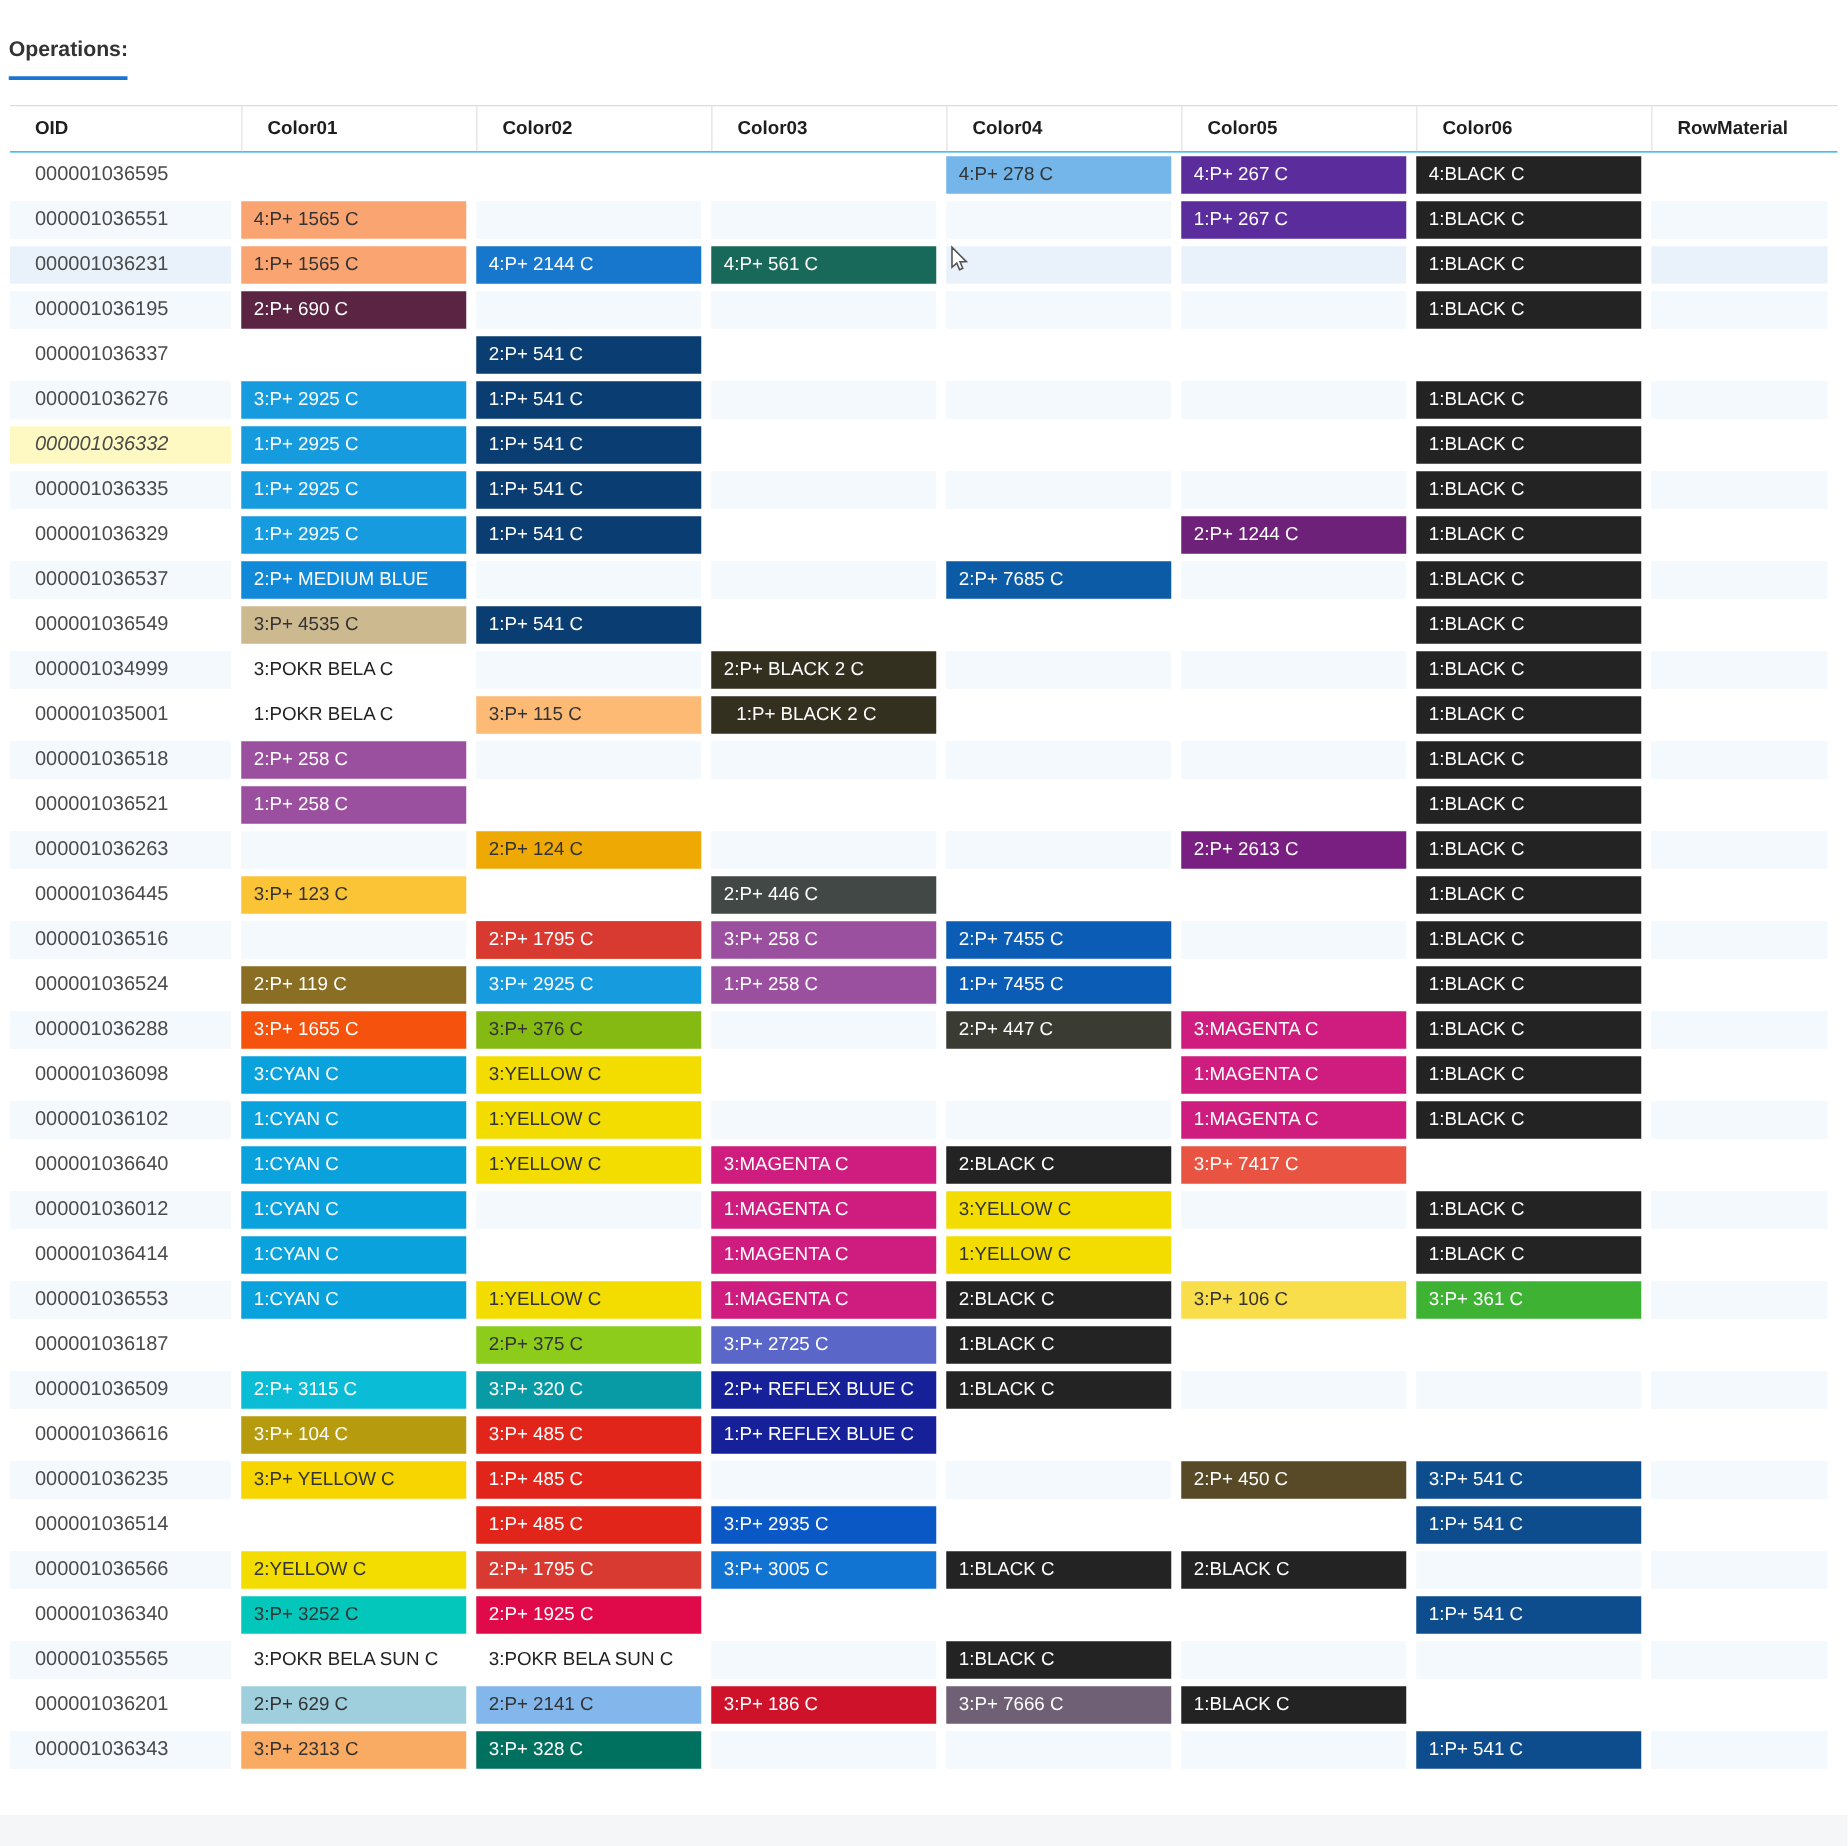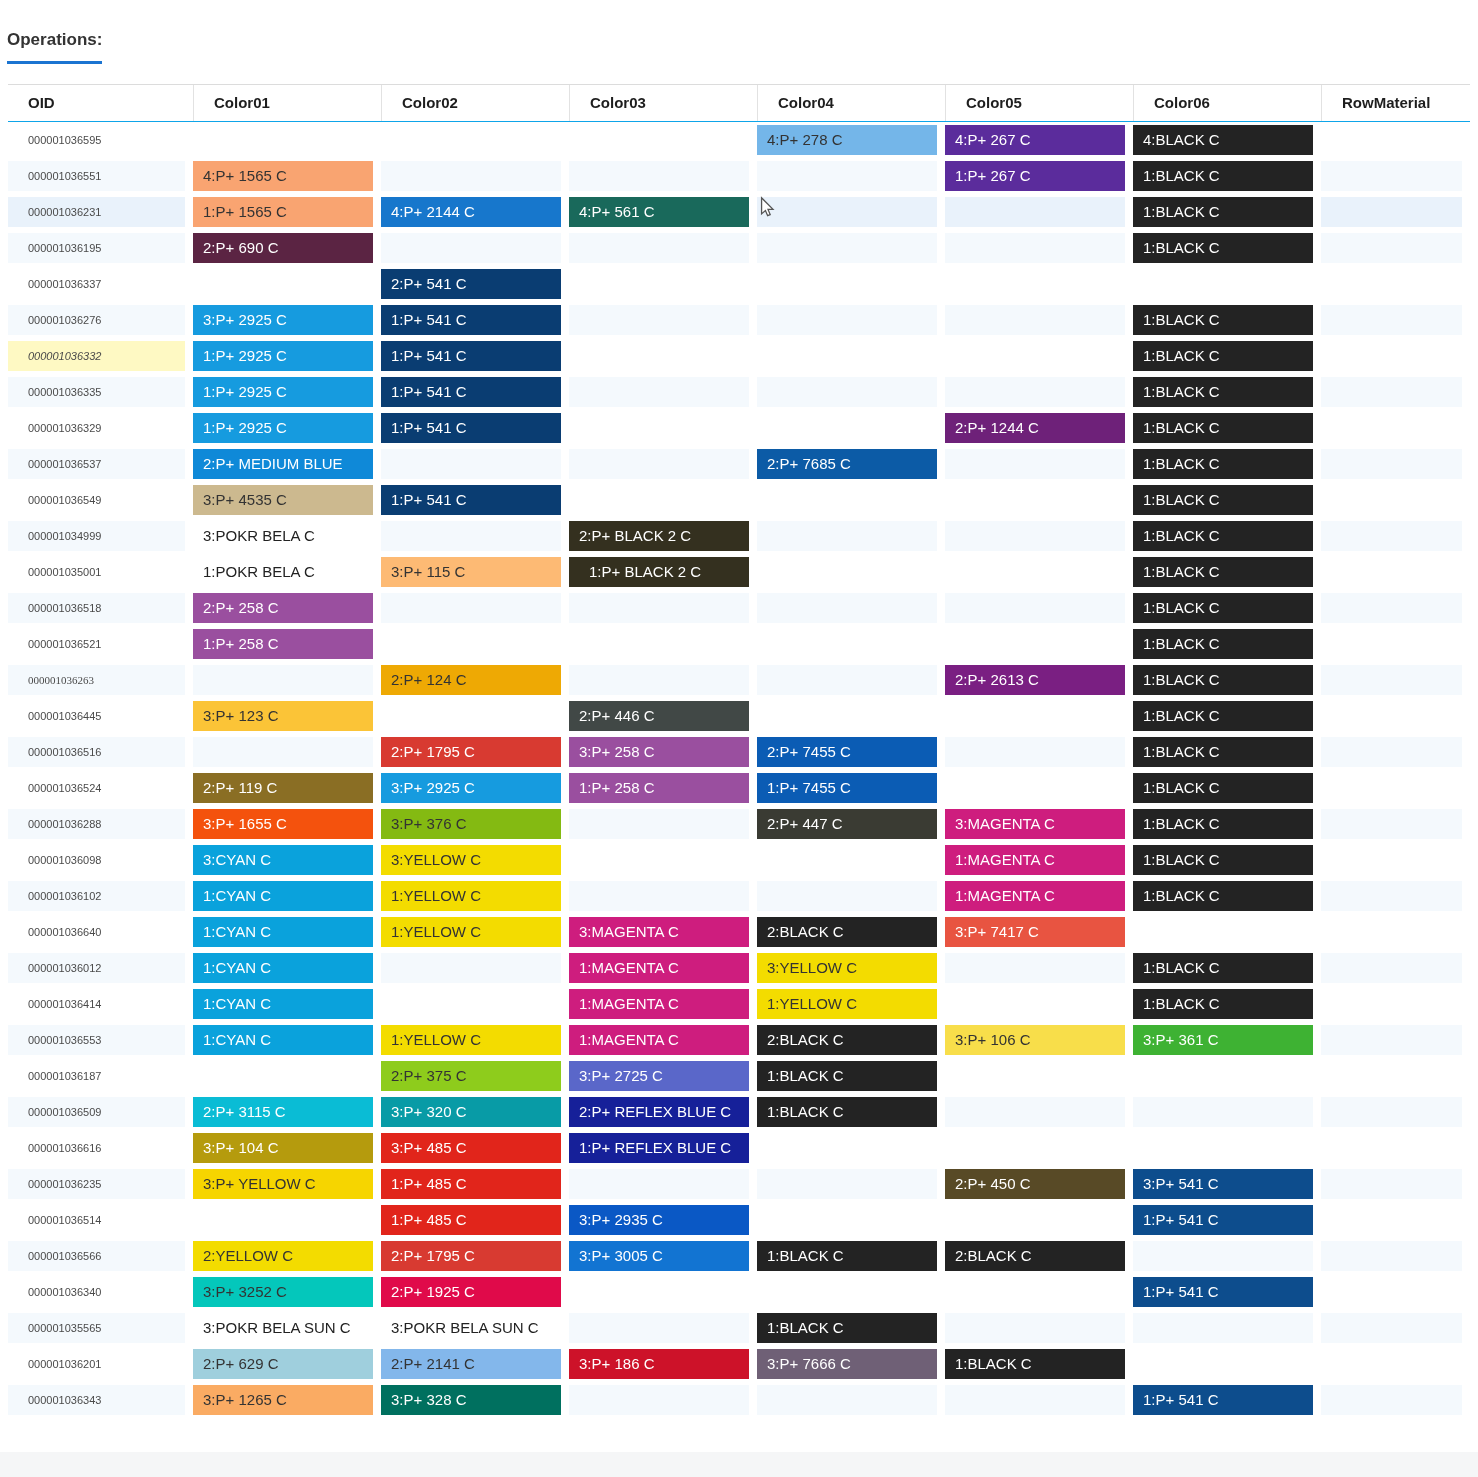--- a/index.html
+++ b/index.html
@@ -23,21 +23,21 @@
     padding-left:20px;box-sizing:border-box;height:36px;line-height:36px;
     border-left:1px solid #E2E2E2;white-space:nowrap;overflow:hidden;
   }
   .hcell:first-child{border-left:none;}
   .row{display:flex;height:36px;}
   .cell{box-sizing:border-box;padding:3px 8px 3px 0;height:36px;}
   .inner{
     height:30px;line-height:30px;font-size:15px;white-space:nowrap;overflow:hidden;
     padding-left:10px;box-sizing:border-box;
   }
-  .oid .inner{padding-left:20px;font-size:11px;color:#4A4A4A;}
+  .oid .inner{padding-left:20px;font-size:16px;color:#4A4A4A;}
   
   .c0{width:185px;}.c1,.c2,.c3,.c4,.c5,.c6{width:188px;}.c7{flex:1;}
   .footer-band{
     position:absolute;left:0;right:0;top:1452px;height:25px;background:#F5F6F7;
   }
   .cursor{position:absolute;left:757px;top:196px;width:22px;height:22px;pointer-events:none;}
 </style>
 </head>
 <body>
 
@@ -442,21 +442,21 @@
         </div>
         <div class="cell c6">
           <div class="inner" style="background: rgb(35, 35, 35); color: rgb(255, 255, 255);">1:BLACK C</div>
         </div>
         <div class="cell c7">
           <div class="inner" style="background: rgb(255, 255, 255);"></div>
         </div>
       </div>
       <div class="row">
         <div class="cell oid c0">
-          <div class="inner" style="background: rgb(244, 249, 253); font-family: Liberation Serif, serif;">000001036263</div>
+          <div class="inner" style="background: rgb(244, 249, 253);">000001036263</div>
         </div>
         <div class="cell c1">
           <div class="inner" style="background: rgb(244, 249, 253);"></div>
         </div>
         <div class="cell c2">
           <div class="inner" style="background: rgb(238, 169, 4); color: rgb(51, 51, 51);">2:P+ 124 C</div>
         </div>
         <div class="cell c3">
           <div class="inner" style="background: rgb(244, 249, 253);"></div>
         </div>
@@ -965,21 +965,21 @@
         </div>
         <div class="cell c7">
           <div class="inner" style="background: rgb(255, 255, 255);"></div>
         </div>
       </div>
       <div class="row">
         <div class="cell oid c0">
           <div class="inner" style="background: rgb(244, 249, 253);">000001036343</div>
         </div>
         <div class="cell c1">
-          <div class="inner" style="background: rgb(250, 171, 99); color: rgb(51, 51, 51);">3:P+ 1265 C</div>
+          <div class="inner" style="background: rgb(250, 171, 99); color: rgb(51, 51, 51);">3:P+ 2313 C</div>
         </div>
         <div class="cell c2">
           <div class="inner" style="background: rgb(0, 112, 95); color: rgb(255, 255, 255);">3:P+ 328 C</div>
         </div>
         <div class="cell c3">
           <div class="inner" style="background: rgb(244, 249, 253);"></div>
         </div>
         <div class="cell c4">
           <div class="inner" style="background: rgb(244, 249, 253);"></div>
         </div>

